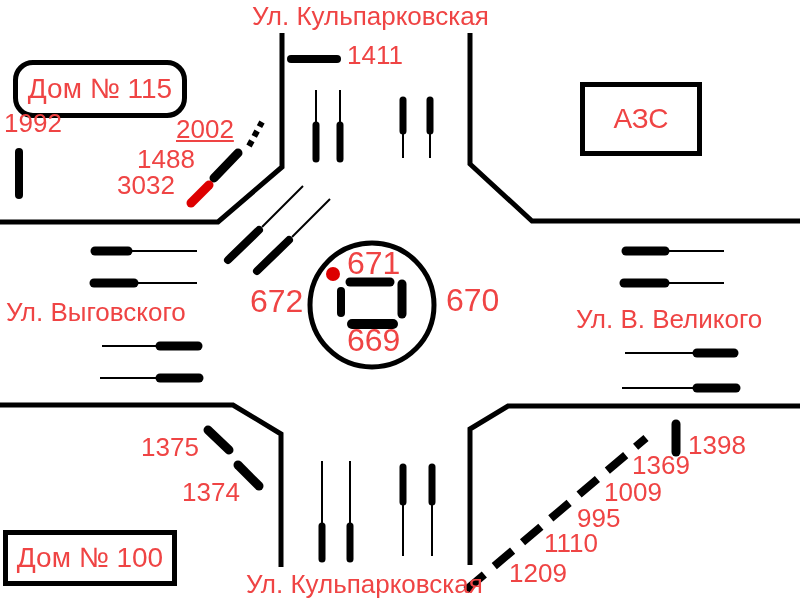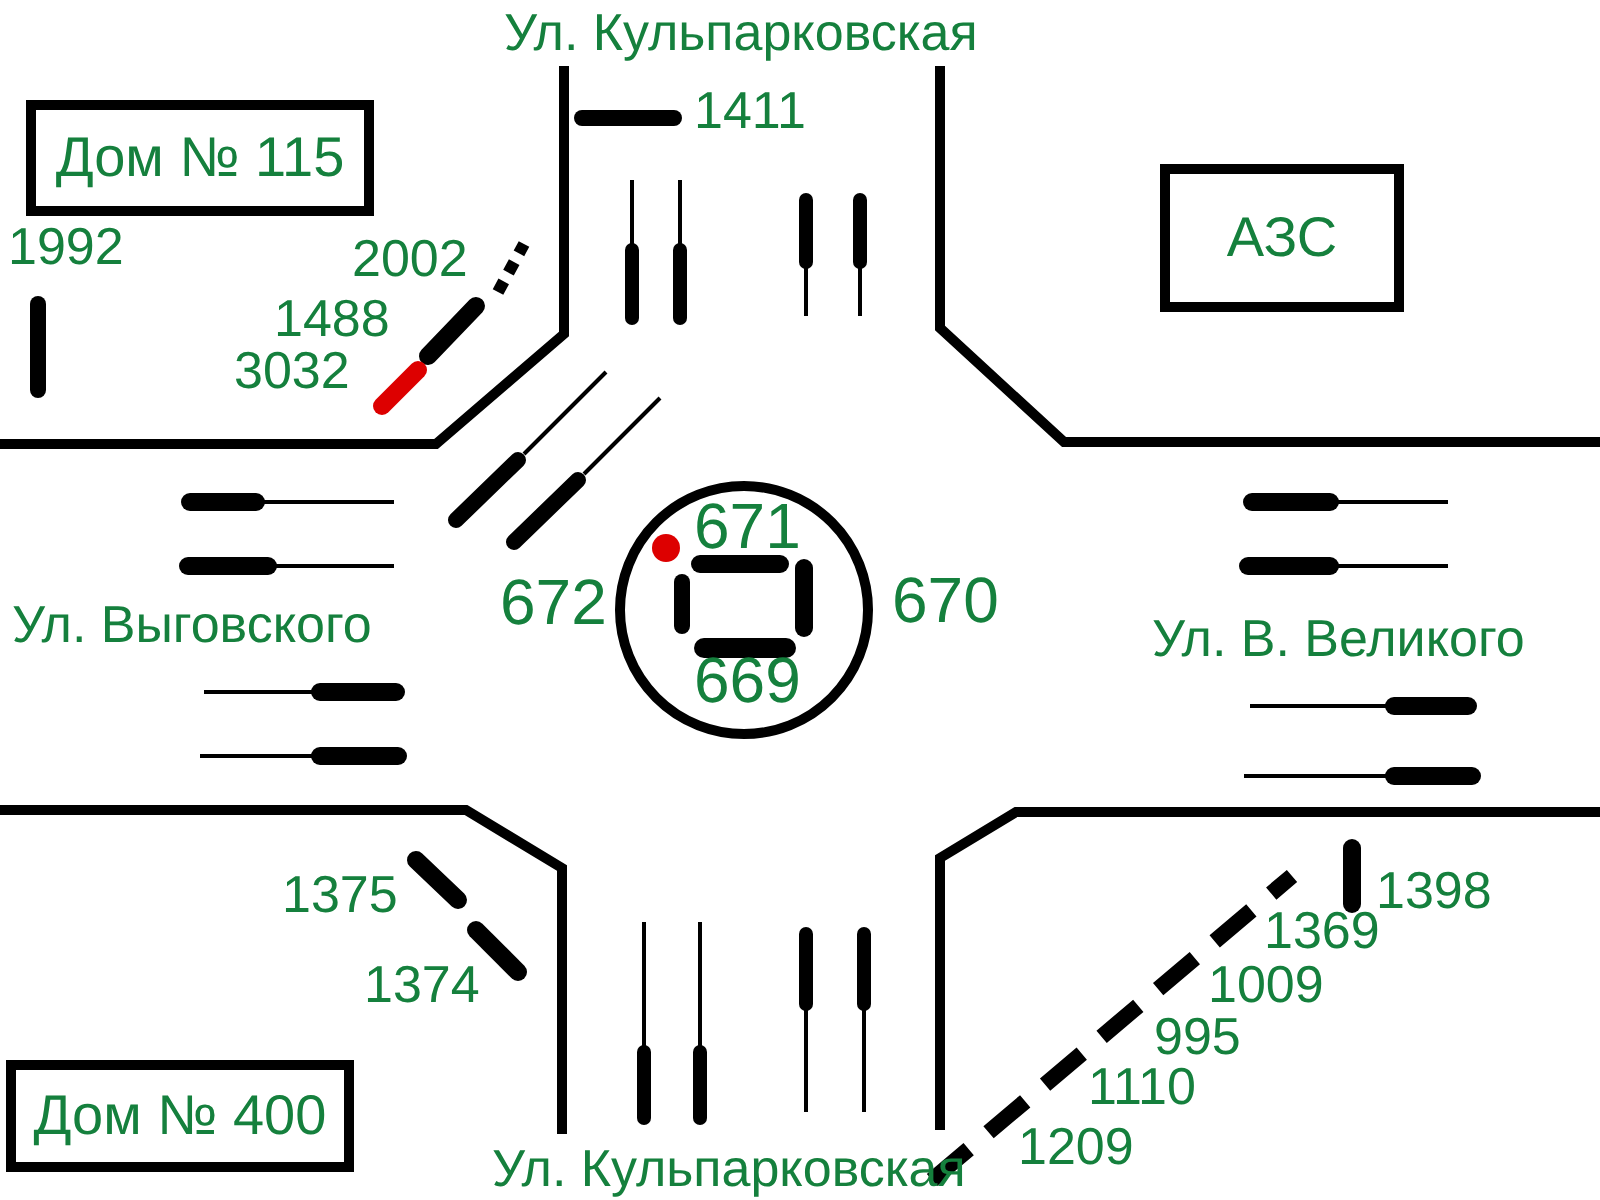--- a/index.html
+++ b/index.html
@@ -1,18 +1,18 @@
 <!DOCTYPE html>
 <html><head>
 <meta charset="utf-8">
 <style>
   html,body { margin:0; padding:0; background:#ffffff; }
   .canvas {
     position:relative; width:800px; height:600px; background:#ffffff;
-    font-family:"Liberation Sans", sans-serif; color:#15803d; overflow:hidden;
+    font-family:"Liberation Sans", sans-serif; color:#ef4444; overflow:hidden;
   }
   .canvas svg { position:absolute; left:0; top:0; }
   .lbl {
     position:absolute; font-size:26px; line-height:26px; white-space:nowrap;
     letter-spacing:0px;
   }
   .lbl.small { font-size:32px; line-height:25px; }
   .box {
     position:absolute; border:5px solid #000; background:#fff;
     display:flex; align-items:center; justify-content:center;
@@ -104,37 +104,37 @@
       <path d="M432,467 V502" stroke-width="7" stroke-linecap="round"></path>
       <path d="M432,503 V556" stroke-width="2"></path>
     </g>
   </svg>
 
   <div class="lbl" style="left:252px; top:3px;">Ул. Кульпарковская</div>
   <div class="lbl" style="left:246px; top:571px;">Ул. Кульпарковская</div>
   <div class="lbl" style="left:576px; top:306px;">Ул. В. Великого</div>
   <div class="lbl" style="left:6px;   top:299px;">Ул. Выговского</div>
 
-  <div class="box" style="left:13px;  top:50px;  width:164px; height:48px;">
+  <div class="box" style="left:13px;  top:60px;  width:164px; height:48px;border-radius:20px;">
     <span>Дом № 115</span>
   </div>
   <div class="box" style="left:580px; top:82px;  width:112px; height:64px;">
     <span>АЗС</span>
   </div>
   <div class="box" style="left:3px;  top:530px; width:164px; height:46px;">
-    <span>Дом № 400</span>
+    <span>Дом № 100</span>
   </div>
 
   <div class="lbl small" style="left:347px; top:251px;">671</div>
   <div class="lbl small" style="left:446px; top:288px;">670</div>
   <div class="lbl small" style="left:347px; top:328px;">669</div>
   <div class="lbl small" style="left:250px; top:289px;">672</div>
 
   <div class="lbl" style="left:4px;   top:110px;">1992</div>
-  <div class="lbl" style="left:176px; top:116px;">2002</div>
+  <div class="lbl" style="left:176px; top:116px;text-decoration:underline;">2002</div>
   <div class="lbl" style="left:137px; top:146px;">1488</div>
   <div class="lbl" style="left:117px; top:172px;">3032</div>
   <div class="lbl" style="left:347px; top:42px;">1411</div>
   <div class="lbl" style="left:141px; top:434px;">1375</div>
   <div class="lbl" style="left:182px; top:479px;">1374</div>
   <div class="lbl" style="left:688px; top:432px;">1398</div>
   <div class="lbl" style="left:632px; top:452px;">1369</div>
   <div class="lbl" style="left:604px; top:479px;">1009</div>
   <div class="lbl" style="left:577px; top:505px;">995</div>
   <div class="lbl" style="left:544px; top:530px;">1110</div>

